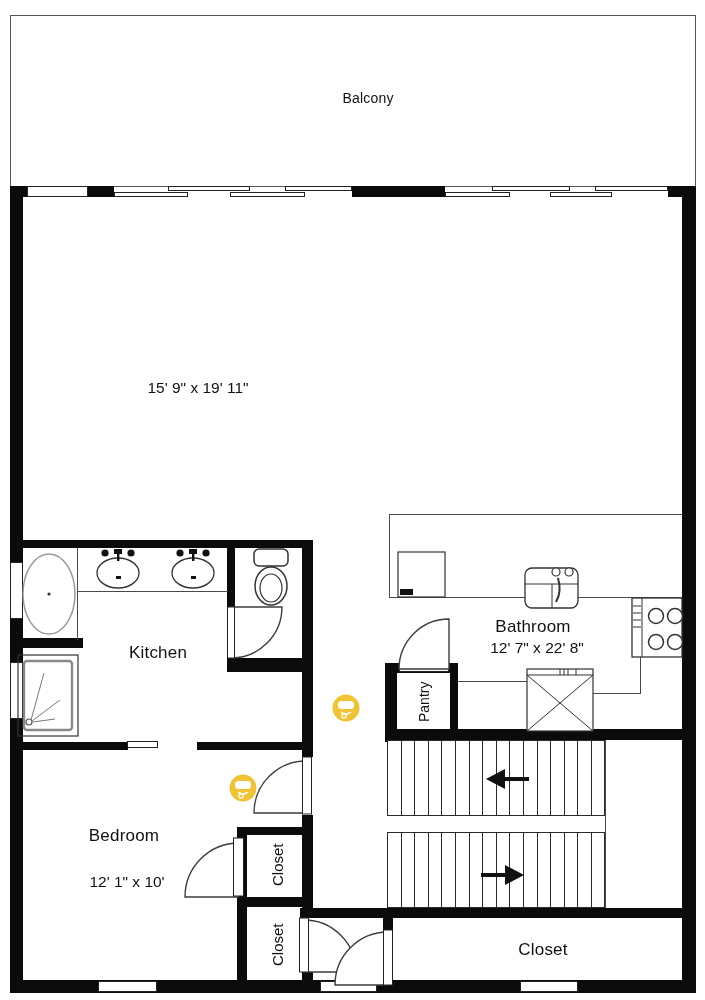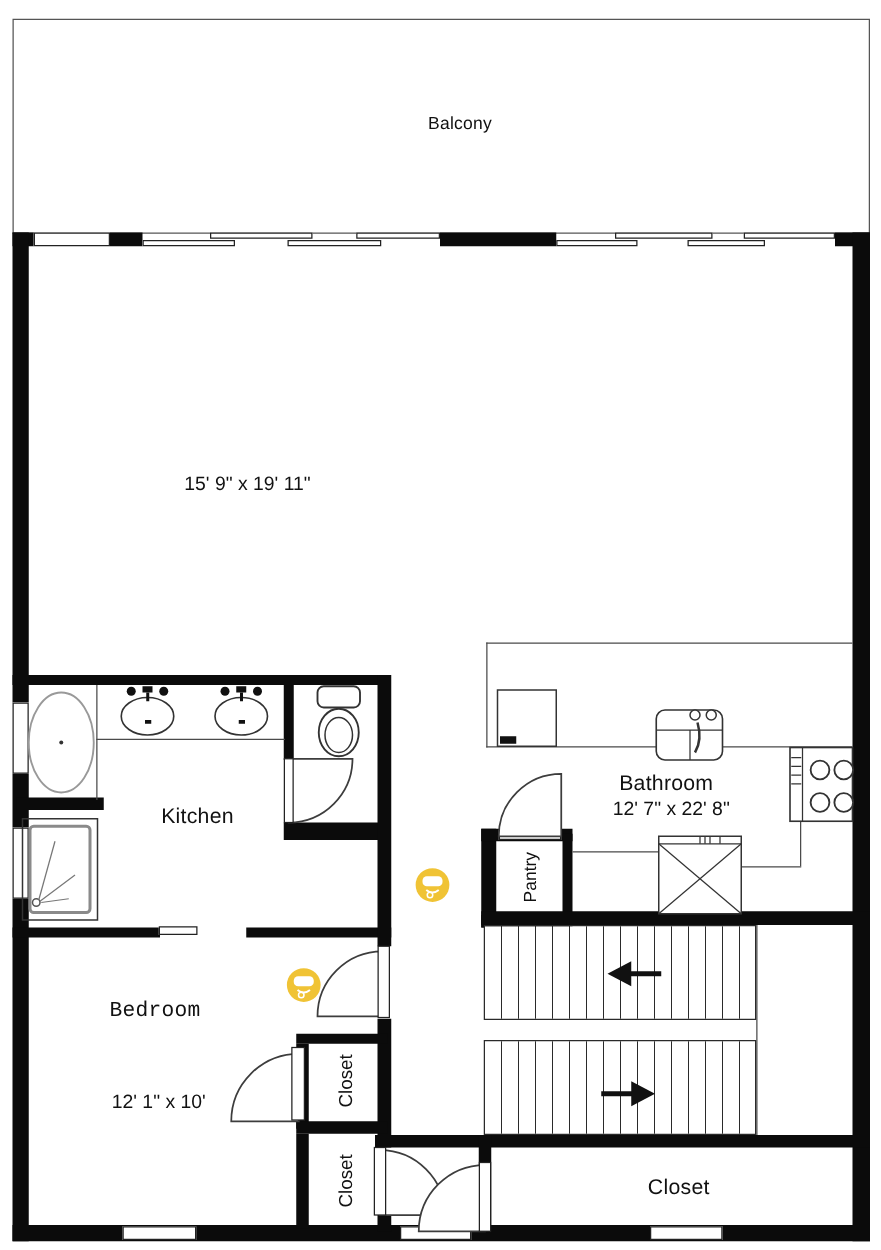--- a/index.html
+++ b/index.html
@@ -212,21 +212,21 @@
 
   <div class="lbl dims" style="left:113px;top:379px;width:170px;">15' 9" x 19' 11"</div>
 
   <div class="lbl room" style="left:78px;top:643px;width:160px;">Kitchen</div>
 
   <div class="lbl room" style="left:453px;top:617px;width:160px;">Bathroom</div>
   <div class="lbl dims" style="left:452px;top:639px;width:170px;">12' 7" x 22' 8"</div>
 
   <div class="lbl vlabel" style="left:411px;top:672px;width:26px;height:60px;font-size:14px;">Pantry</div>
 
-  <div class="lbl room" style="left:44px;top:800px;width:160px;font-family:Liberation Mono, monospace;">Bedroom</div>
+  <div class="lbl room" style="left:44px;top:826px;width:160px;">Bedroom</div>
   <div class="lbl dims" style="left:47px;top:873px;width:160px;">12' 1" x 10'</div>
 
   <div class="lbl vlabel" style="left:261px;top:832px;width:32px;height:66px;">Closet</div>
   <div class="lbl vlabel" style="left:261px;top:912px;width:32px;height:66px;">Closet</div>
 
   <div class="lbl room" style="left:498px;top:940px;width:90px;">Closet</div>
 
 </div>
 
 </body></html>

